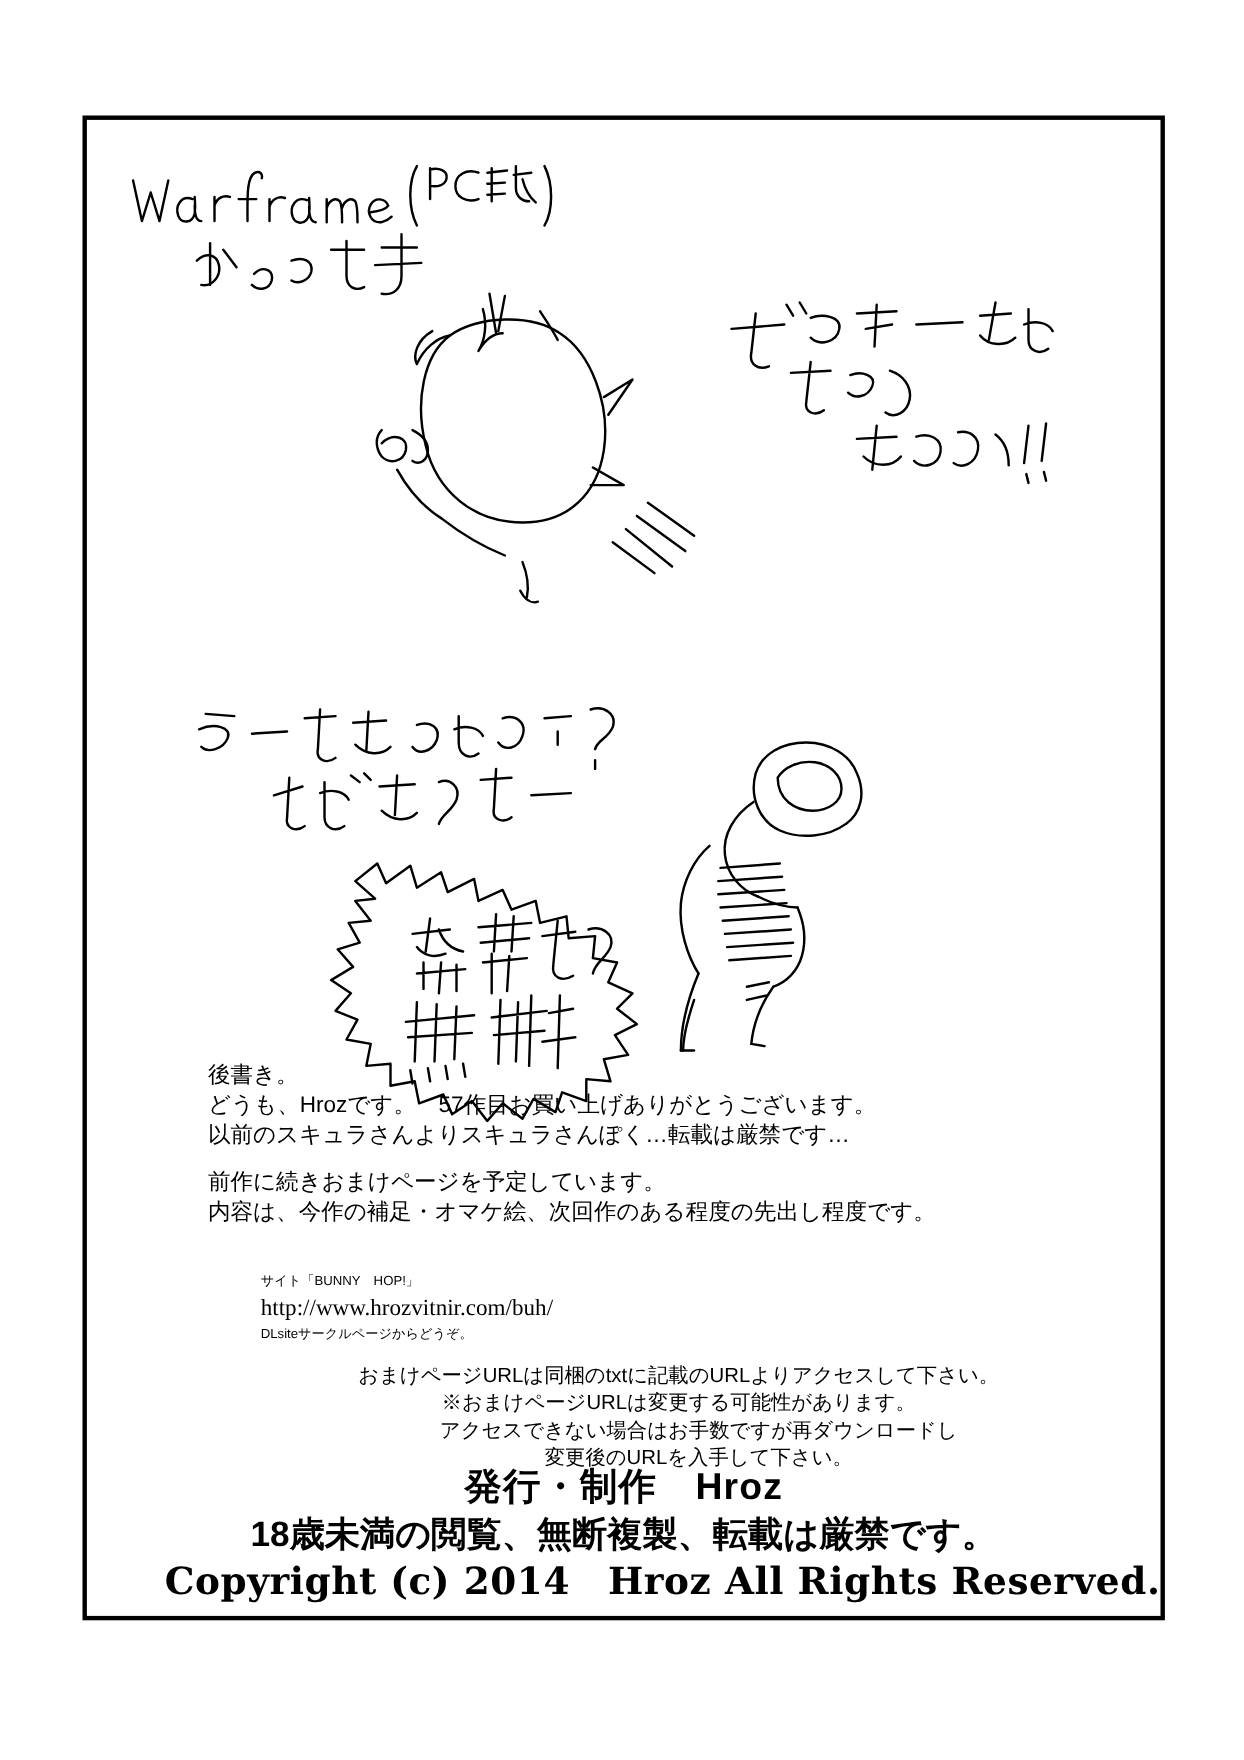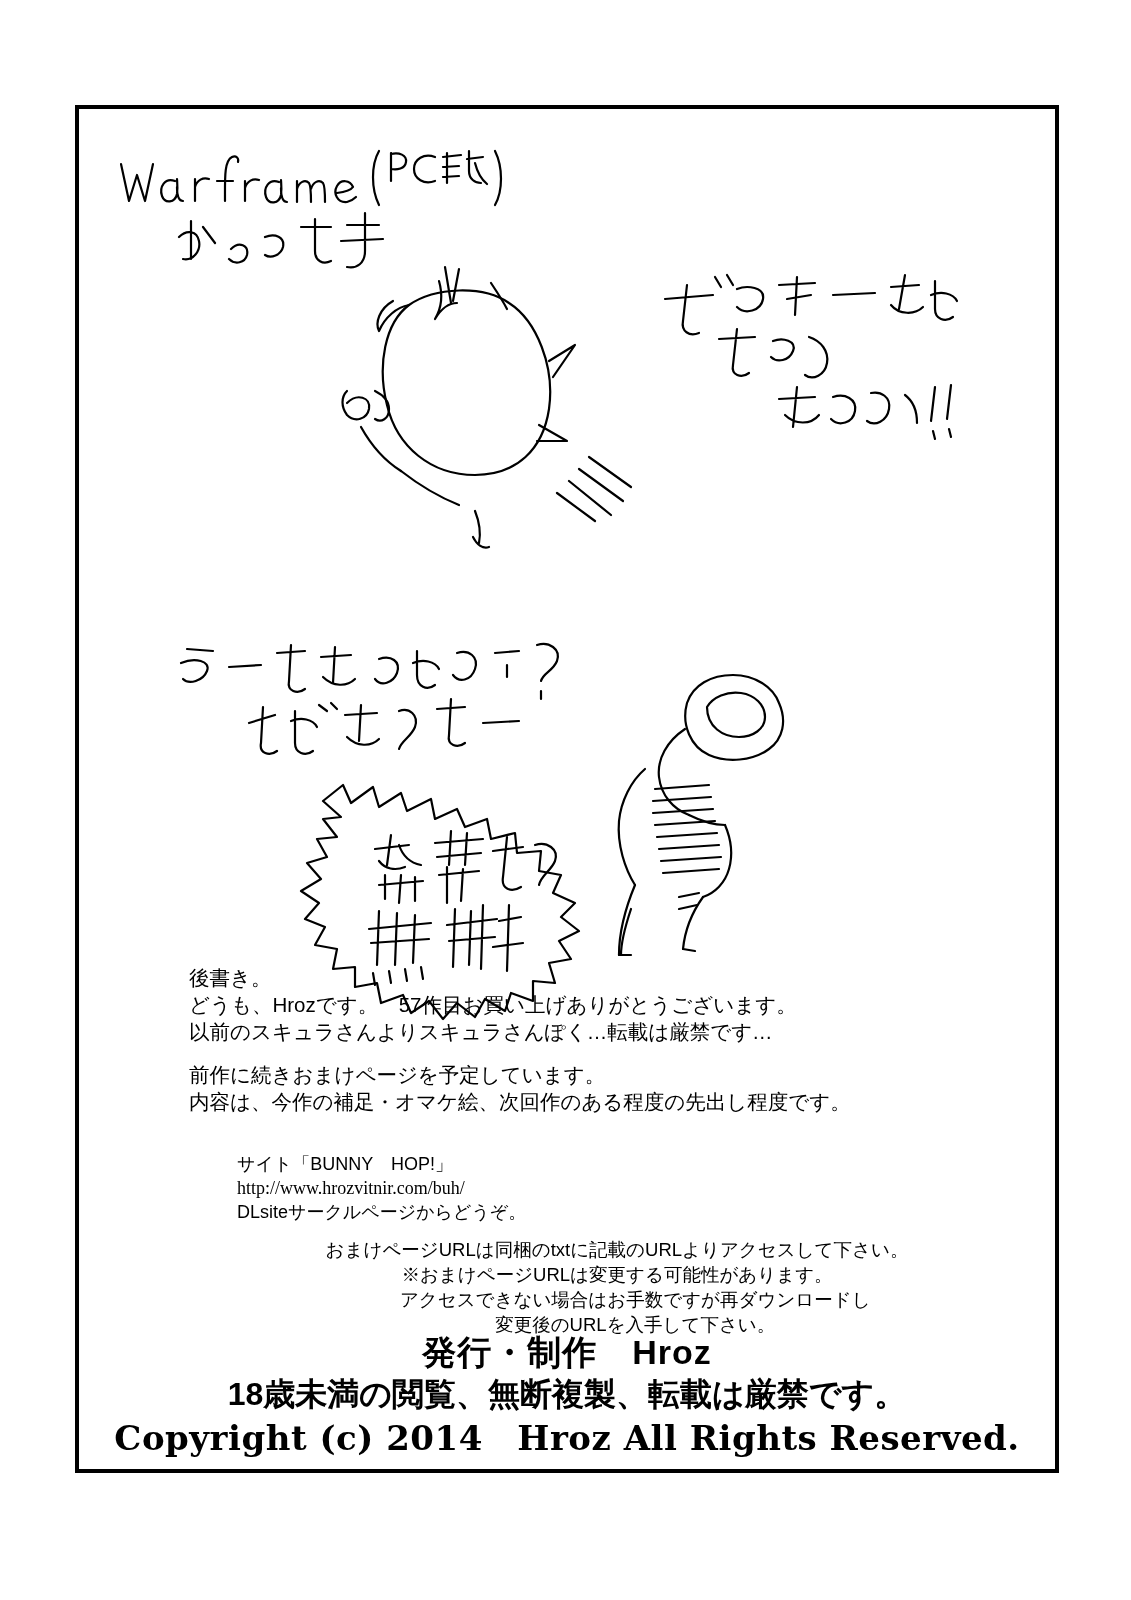--- a/index.html
+++ b/index.html
@@ -64,27 +64,27 @@
   }
   .aw-gap { height: 16px; }
 
   #site-block {
     position: absolute;
     left: 158px;
     top: 1043px;
     width: 700px;
   }
   .site-line {
-    font-size: 18px;
+    font-size: 12px;
     line-height: 24px;
     white-space: pre;
   }
   .site-line.serif {
     font-family: "Liberation Serif", serif;
-    font-size: 18px;
+    font-size: 21px;
   }
 
   #omake-block {
     position: absolute;
     left: 158px;
     top: 1128px;
     width: 760px;
     text-align: center;
   }
   .om-line {
@@ -112,20 +112,21 @@
     font-weight: bold;
     letter-spacing: 0px;
     line-height: 42px;
   }
   .f3 {
     font-family: "DejaVu Serif", serif;
     font-size: 34px;
     font-weight: bold;
     line-height: 46px;
     letter-spacing: 0.5px;
+    text-align: right;
   }
 </style>
 </head>
 <body>
 
 <div id="page">
   <div id="frame">
 
     <div class="sketch-layer">
 

